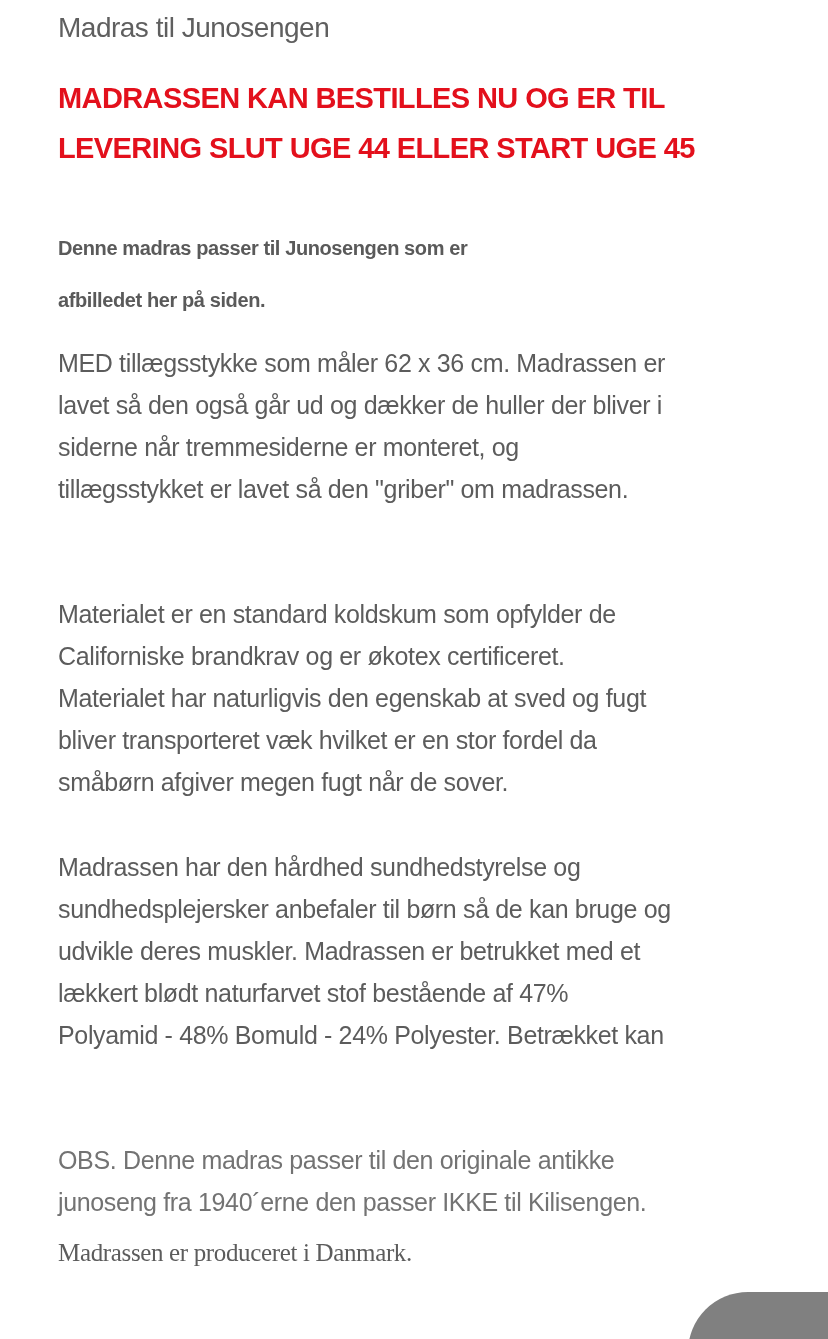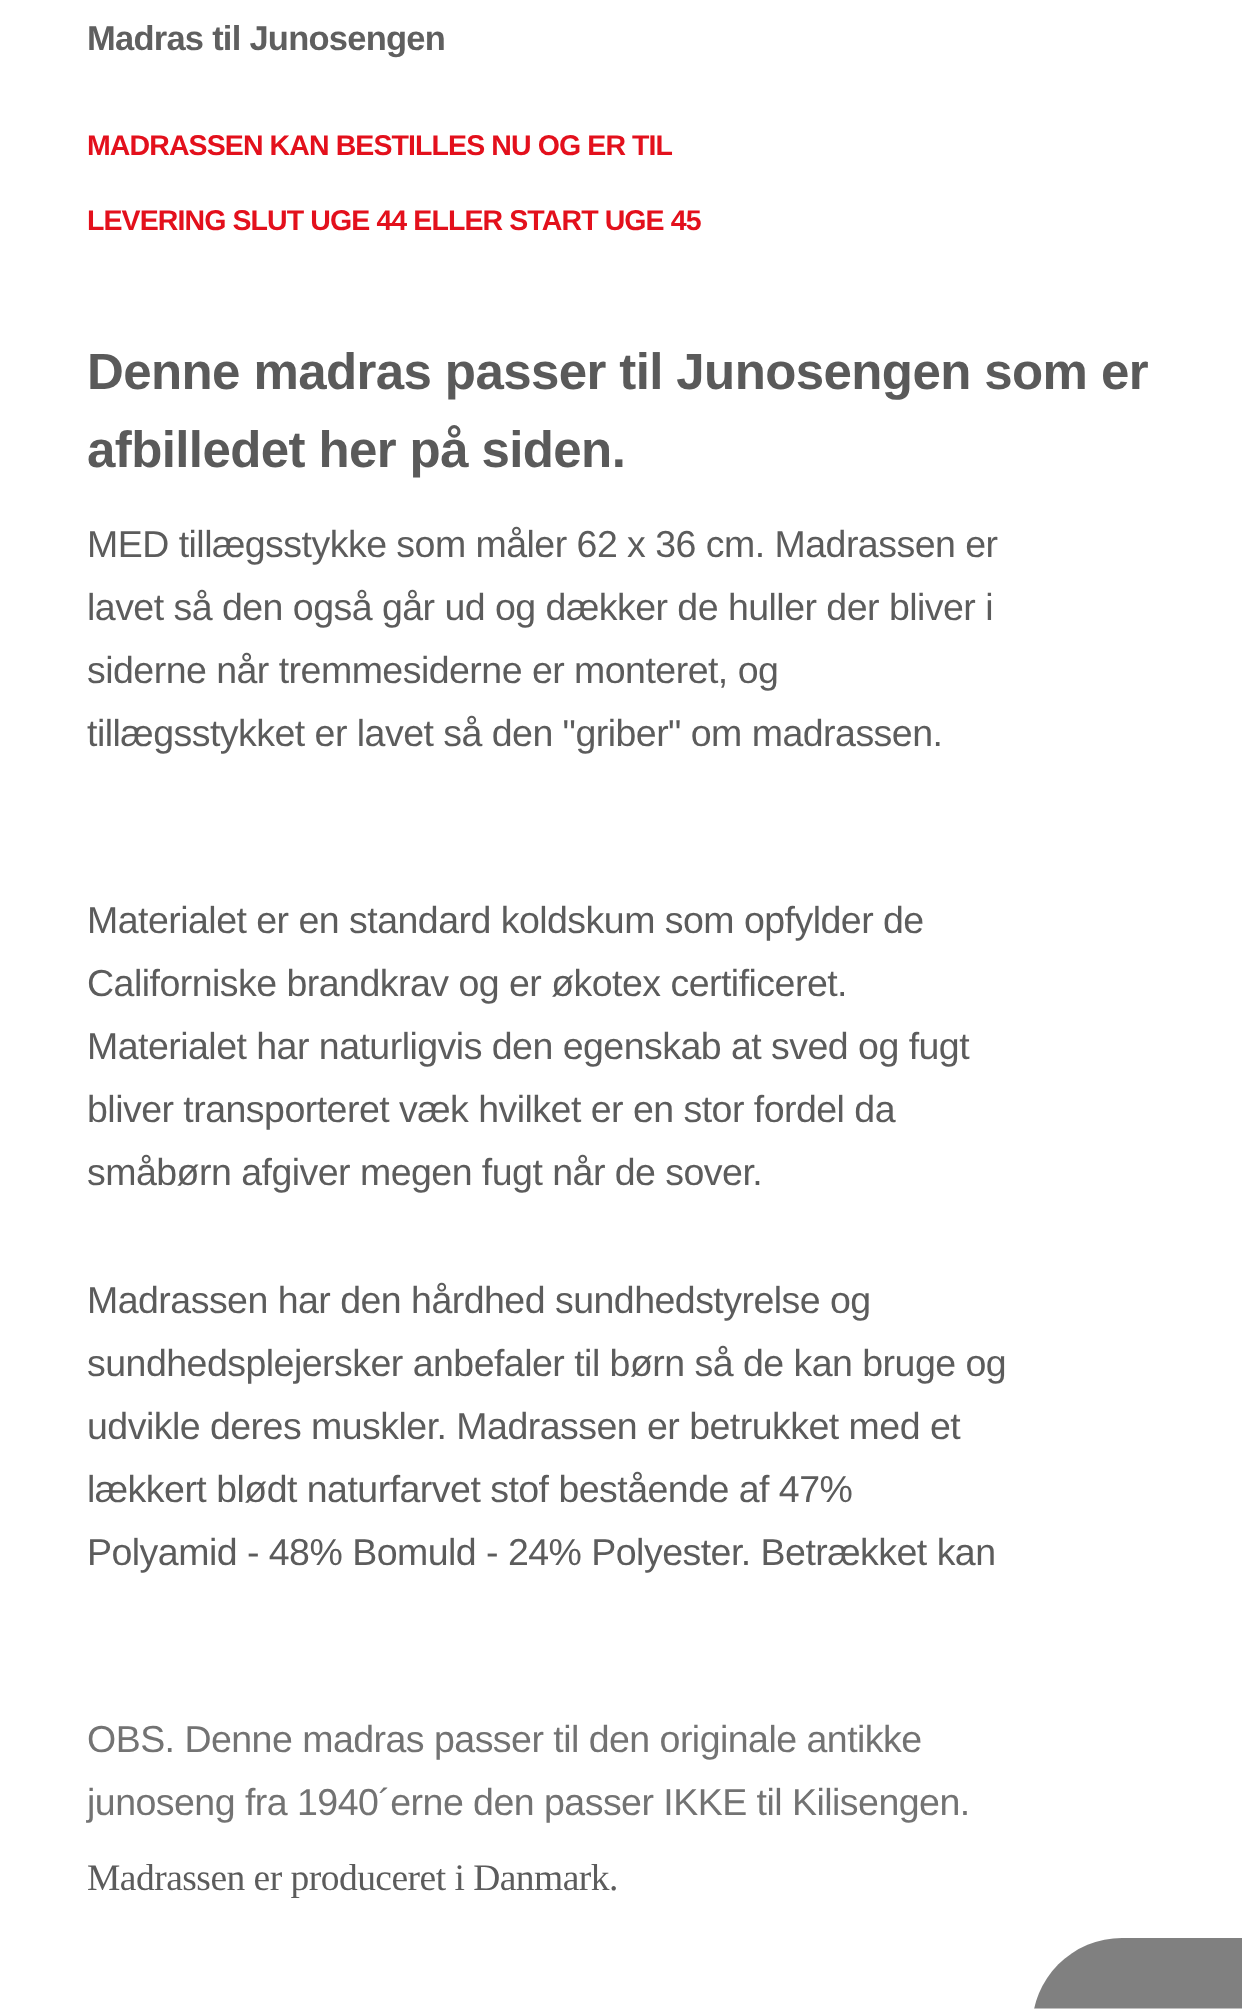--- a/index.html
+++ b/index.html
@@ -5,32 +5,32 @@
   html, body { margin: 0; padding: 0; }
   body {
     width: 828px; height: 1339px; overflow: hidden; position: relative;
     background: #ffffff;
     font-family: "Liberation Sans", "DejaVu Sans", sans-serif;
     color: #5a5a5a;
   }
   .content { position: absolute; left: 58px; top: 0; width: 720px; }
   .title {
     position: absolute; top: 12px; left: 0;
-    font-size: 23px; font-weight: bold; color: #5f5f5f; letter-spacing: -0.5px;
+    font-size: 28px; font-weight: normal; color: #5f5f5f; letter-spacing: -0.5px;
     white-space: nowrap;
   }
   .notice {
     position: absolute; top: 73px; left: 0;
-    font-size: 19px; font-weight: bold; color: #e3101c; line-height: 50px;
+    font-size: 29px; font-weight: bold; color: #e3101c; line-height: 50px;
     letter-spacing: -0.6px;
   }
   .notice div { white-space: nowrap; }
   .subhead {
     position: absolute; top: 222px; left: 0;
-    font-size: 34px; font-weight: bold; color: #5a5a5a; line-height: 52px;
+    font-size: 20px; font-weight: bold; color: #5a5a5a; line-height: 52px;
     letter-spacing: -0.4px;
   }
   .subhead div { white-space: nowrap; }
   .para {
     position: absolute; left: 0;
     font-size: 25px; color: #5c5c5c; line-height: 42px; letter-spacing: -0.35px;
   }
   .para div { white-space: nowrap; }
   .para.red { color: #737373; }
   .p1 { top: 342px; }

